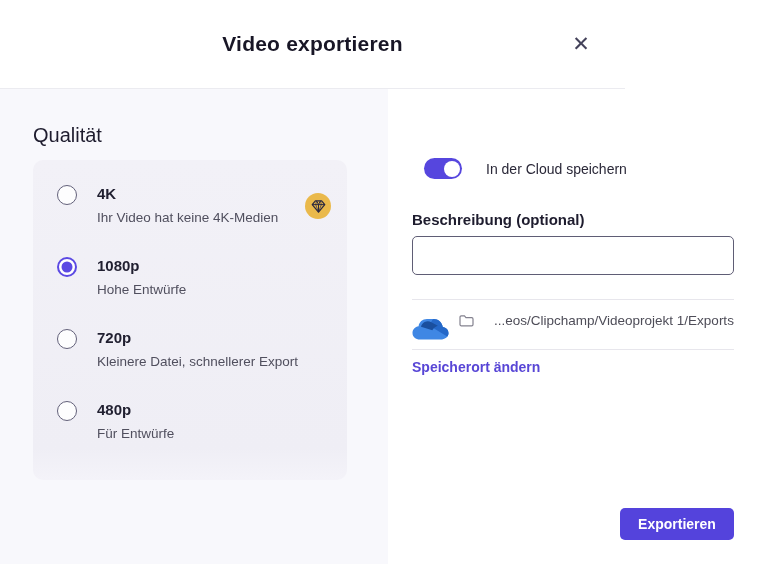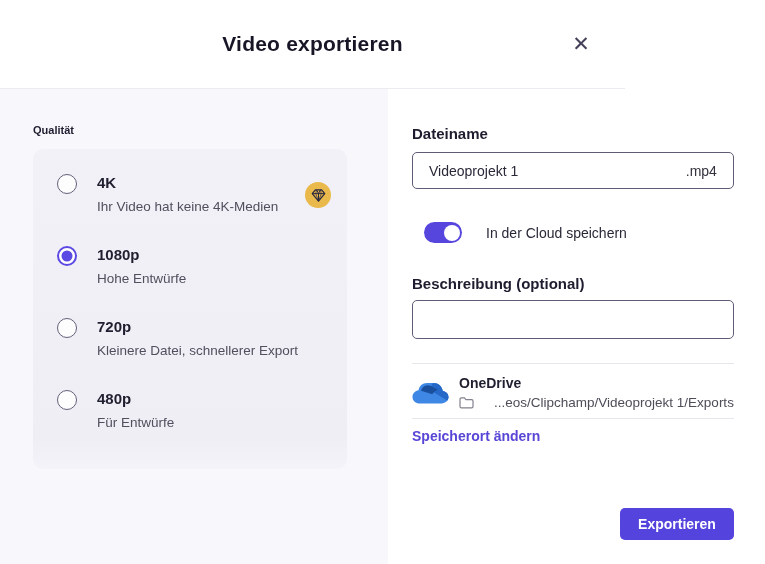--- a/index.html
+++ b/index.html
@@ -33,21 +33,21 @@
     width: 388px; flex: 0 0 388px; background: #f8f8fc;
     padding: 35px 0 0 33px;
   }
   .right-panel {
     flex: 1; background: #ffffff;
     padding: 36px 32px 0 24px;
     display: flex; flex-direction: column;
   }
 
   
-  .section-label { font-size: 11px; font-weight: 700; color: #1e1c2e; }
+  .section-label { font-size: 20px; font-weight: 400; color: #1e1c2e; }
   .quality-card {
     margin-top: 13px; width: 314px;
     background: linear-gradient(180deg, #f2f1f7 0%, #efeef5 90%, #f4f3f9 100%);
     border-radius: 10px;
     padding: 24px 16px 22px 24px;
   }
   .quality-option { display: flex; align-items: flex-start; margin-bottom: 30px; cursor: pointer; }
   .quality-option:last-child { margin-bottom: 16px; }
   .radio {
     width: 20px; height: 20px; border-radius: 50%;
@@ -185,46 +185,40 @@
             <div class="option-label">480p</div>
             <div class="option-desc">Für Entwürfe</div>
           </span>
         </div>
 
       </div>
     </div>
 
     <div class="right-panel">
 
-      <div class="field-label">Dateiname</div>
-      <div class="filename-wrap">
-        <input class="filename-input" type="text" value="Videoprojekt 1" style="">
-        <span class="filename-ext">.mp4</span>
-      </div>
 
       <div class="toggle-row">
         <div class="toggle">
           <div class="toggle-knob"></div>
         </div>
         <div class="toggle-label">In der Cloud speichern</div>
       </div>
 
       <div class="field-label desc-label">Beschreibung (optional)</div>
       <textarea class="desc-area" style=""></textarea>
 
       <hr class="divider divider-1">
 
       <div class="storage-row">
         <svg class="onedrive-icon" viewBox="0 0 37 26">
           <path d="M15 4 C10.5 4 7 7.2 6.6 11.3 C3 11.9 0.5 14.6 0.5 18 C0.5 21.9 3.8 24.5 7.8 24.5 L28.5 24.5 C32.8 24.5 36.5 22 36.5 18.2 C36.5 14.9 34 12.6 30.8 12.1 C30.2 7.5 26.3 4 21.6 4 Z" fill="#3f87e4"></path>
           <path d="M21.6 4 C26.3 4 30.2 7.5 30.8 12.1 C34 12.6 36.5 14.9 36.5 18.2 C36.5 19.5 36 20.7 35.2 21.6 L18 11 C19 7 20 4.8 21.6 4 Z" fill="#2568c8"></path>
           <path d="M10 9.5 C12 6.5 16 5.5 19.3 7.2 L25.8 10.8 C23.5 11.5 21.5 13 20.3 15.2 L9 11.8 C9.1 11 9.5 10.2 10 9.5 Z" fill="#1a4f9e"></path>
         </svg>
         <div class="storage-text">
-          <div class="storage-name">OneDrive</div>
           <div class="storage-path-row">
             <svg class="folder-icon" viewBox="0 0 16 14" fill="none" stroke="#84828f" stroke-width="1.3">
               <path d="M1 3.5 C1 2.7 1.6 2 2.4 2 h3.4 l1.6 1.8 h6.2 c0.8 0 1.4 0.7 1.4 1.5 v6 c0 0.8 -0.6 1.5 -1.4 1.5 H2.4 C1.6 12.8 1 12.1 1 11.3 Z"></path>
             </svg>
             <span class="storage-path">...eos/Clipchamp/Videoprojekt 1/Exports</span>
           </div>
         </div>
       </div>
 
       <hr class="divider divider-2">

